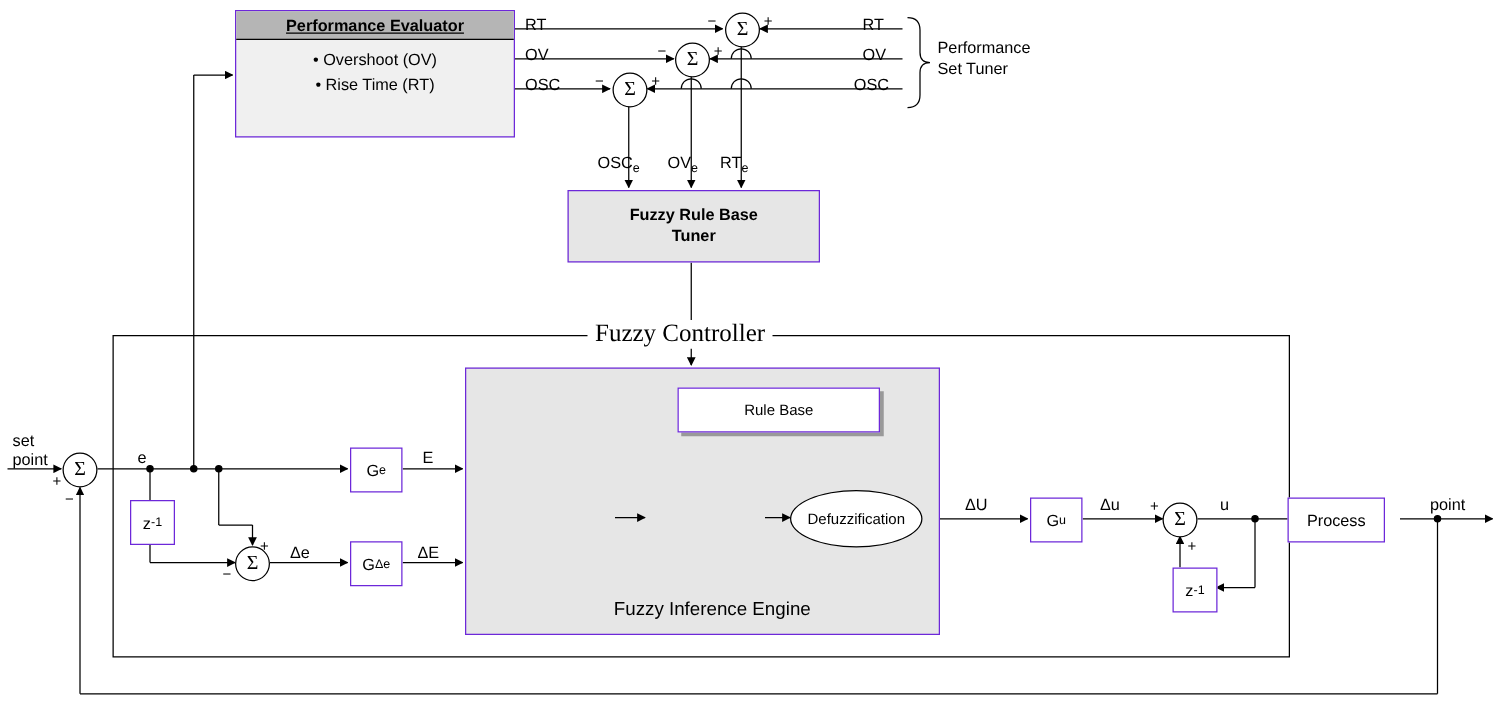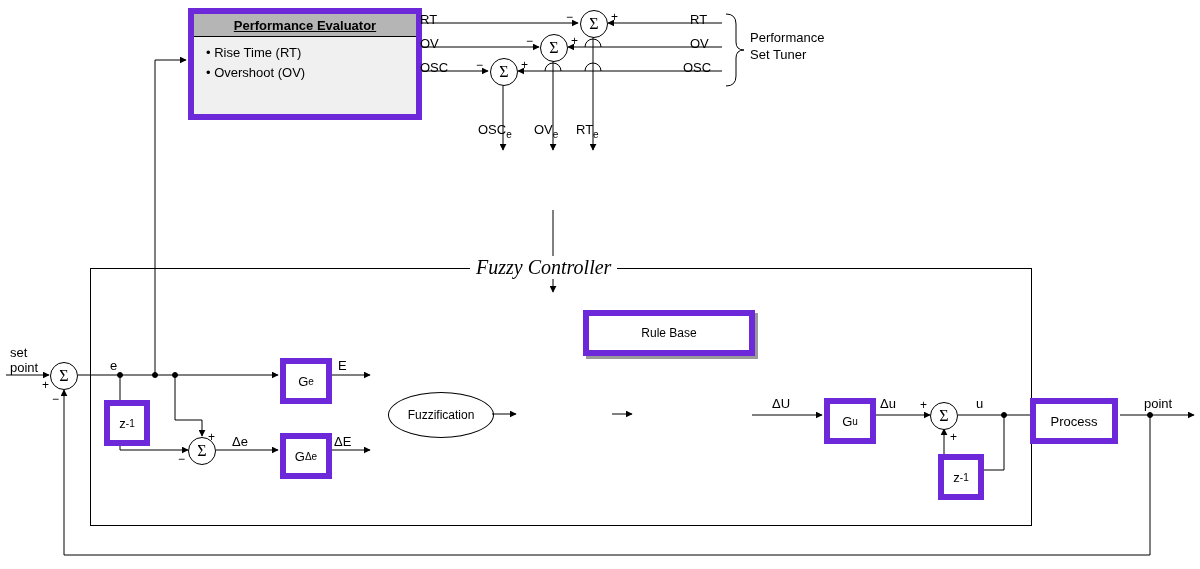--- a/index.html
+++ b/index.html
@@ -1,17 +1,17 @@
 <!DOCTYPE html>
 <html><head>
 <meta charset="utf-8">
 <style>
   html,body{margin:0;padding:0;background:#fff;font-family:Arial,Helvetica,sans-serif;font-size:13px;color:#000}
   .stage{position:relative;width:1200px;height:569px}
-  .box{position:absolute;border:6px solid #6d28d9;background:#fff;display:flex;align-items:center;justify-content:center;}
+  .box{position:absolute;border:1px solid #6d28d9;background:#fff;display:flex;align-items:center;justify-content:center;text-align:center}
   .lbl{position:absolute;white-space:nowrap}
   .big-outline{position:absolute;border:1px solid #000;background:transparent}
   .grey{background:#e6e6e6}
   .dgrey{background:#b5b5b5}
   .shadow{box-shadow:3px 3px 0 #999}
   .ellipse{position:absolute;border:1px solid #000;border-radius:50%;display:flex;align-items:center;justify-content:center;background:#fff;text-align:center;font-size:12px}
   .sum{position:absolute;width:26px;height:26px;border:1px solid #000;border-radius:50%;display:flex;align-items:center;justify-content:center;font-size:16px;background:#fff;font-family:'Times New Roman',serif}
   .sign{position:absolute;font-size:12px}
   svg.w{position:absolute;left:0;top:0;width:1200px;height:569px;pointer-events:none}
   .sub{font-size:10px;vertical-align:sub}
@@ -91,22 +91,22 @@
 
     <line x1="553" y1="210" x2="553" y2="292" marker-end="url(#a)"></line>
 
     <path d="M726 14 q10 0 10 10 v18 q0 8 8 8 q-8 0 -8 8 v18 q0 10 -10 10"></path>
   </g>
 </svg>
 
 <div class="box" style="left:188px;top:8px;width:222px;height:100px;background:#f0f0f0;display:block">
   <div class="dgrey" style="border-bottom:1px solid #000;height:22px;display:flex;align-items:center;justify-content:center;font-weight:bold;text-decoration:underline">Performance Evaluator</div>
   <div style="padding:6px 12px;line-height:1.55;font-size:13px">
+    <div>• Overshoot (OV)</div>
     <div>• Rise Time (RT)</div>
-    <div>• Overshoot (OV)</div>
   </div>
 </div>
 
 <div class="lbl" style="left:420px;top:12px">RT</div>
 <div class="lbl" style="left:420px;top:36px">OV</div>
 <div class="lbl" style="left:420px;top:60px">OSC</div>
 
 <div class="lbl" style="left:690px;top:12px">RT</div>
 <div class="lbl" style="left:690px;top:36px">OV</div>
 <div class="lbl" style="left:683px;top:60px">OSC</div>
@@ -127,27 +127,32 @@
 <div class="sign" style="left:476px;top:58px">−</div>
 <div class="sign" style="left:521px;top:58px">+</div>
 
 <div class="lbl" style="left:478px;top:122px"><span>OSC</span><span class="sub">e</span></div>
 <div class="lbl" style="left:534px;top:122px"><span>OV</span><span class="sub">e</span></div>
 <div class="lbl" style="left:576px;top:122px"><span>RT</span><span class="sub">e</span></div>
 
 <div class="lbl" style="left:750px;top:30px;white-space:pre;line-height:1.3">Performance
 Set Tuner</div>
 
+<div class="box grey" style="left:454px;top:152px;width:200px;height:56px;font-weight:bold;line-height:1.3;white-space:pre">Fuzzy Rule Base
+Tuner</div>
 
 <div class="big-outline" style="left:90px;top:268px;width:940px;height:256px"></div>
-<div class="lbl" style="left:470px;top:256px;font-style:italic;font-size:20px;background:#fff;padding:0 6px;font-family:'Times New Roman',serif">Fuzzy  Controller</div>
-
-<div class="box shadow" style="left:583px;top:310px;width:160px;height:34px;font-size:12px">Rule Base</div>
-
-<div class="ellipse" style="left:388px;top:392px;width:104px;height:44px">Fuzzification</div>
+<div class="lbl" style="left:470px;top:256px;font-size:20px;background:#fff;padding:0 6px;font-family:'Times New Roman',serif">Fuzzy  Controller</div>
+
+<div class="box grey" style="left:372px;top:294px;width:378px;height:212px;display:block">
+  <div class="lbl" style="left:118px;top:184px;font-size:15px">Fuzzy Inference Engine</div>
+</div>
+<div class="box shadow" style="left:542px;top:310px;width:160px;height:34px;font-size:12px">Rule Base</div>
+
+<div class="ellipse" style="left:632px;top:392px;width:104px;height:44px">Defuzzification</div>
 <svg class="w">
   <g stroke="#000" stroke-width="1" fill="none">
     <line x1="492" y1="414" x2="516" y2="414" marker-end="url(#a)"></line>
     <line x1="612" y1="414" x2="632" y2="414" marker-end="url(#a)"></line>
   </g>
 </svg>
 
 <div class="lbl" style="left:10px;top:346px;white-space:pre;line-height:1.15">set
 point</div>
 <div class="sum" style="left:50px;top:362px">

